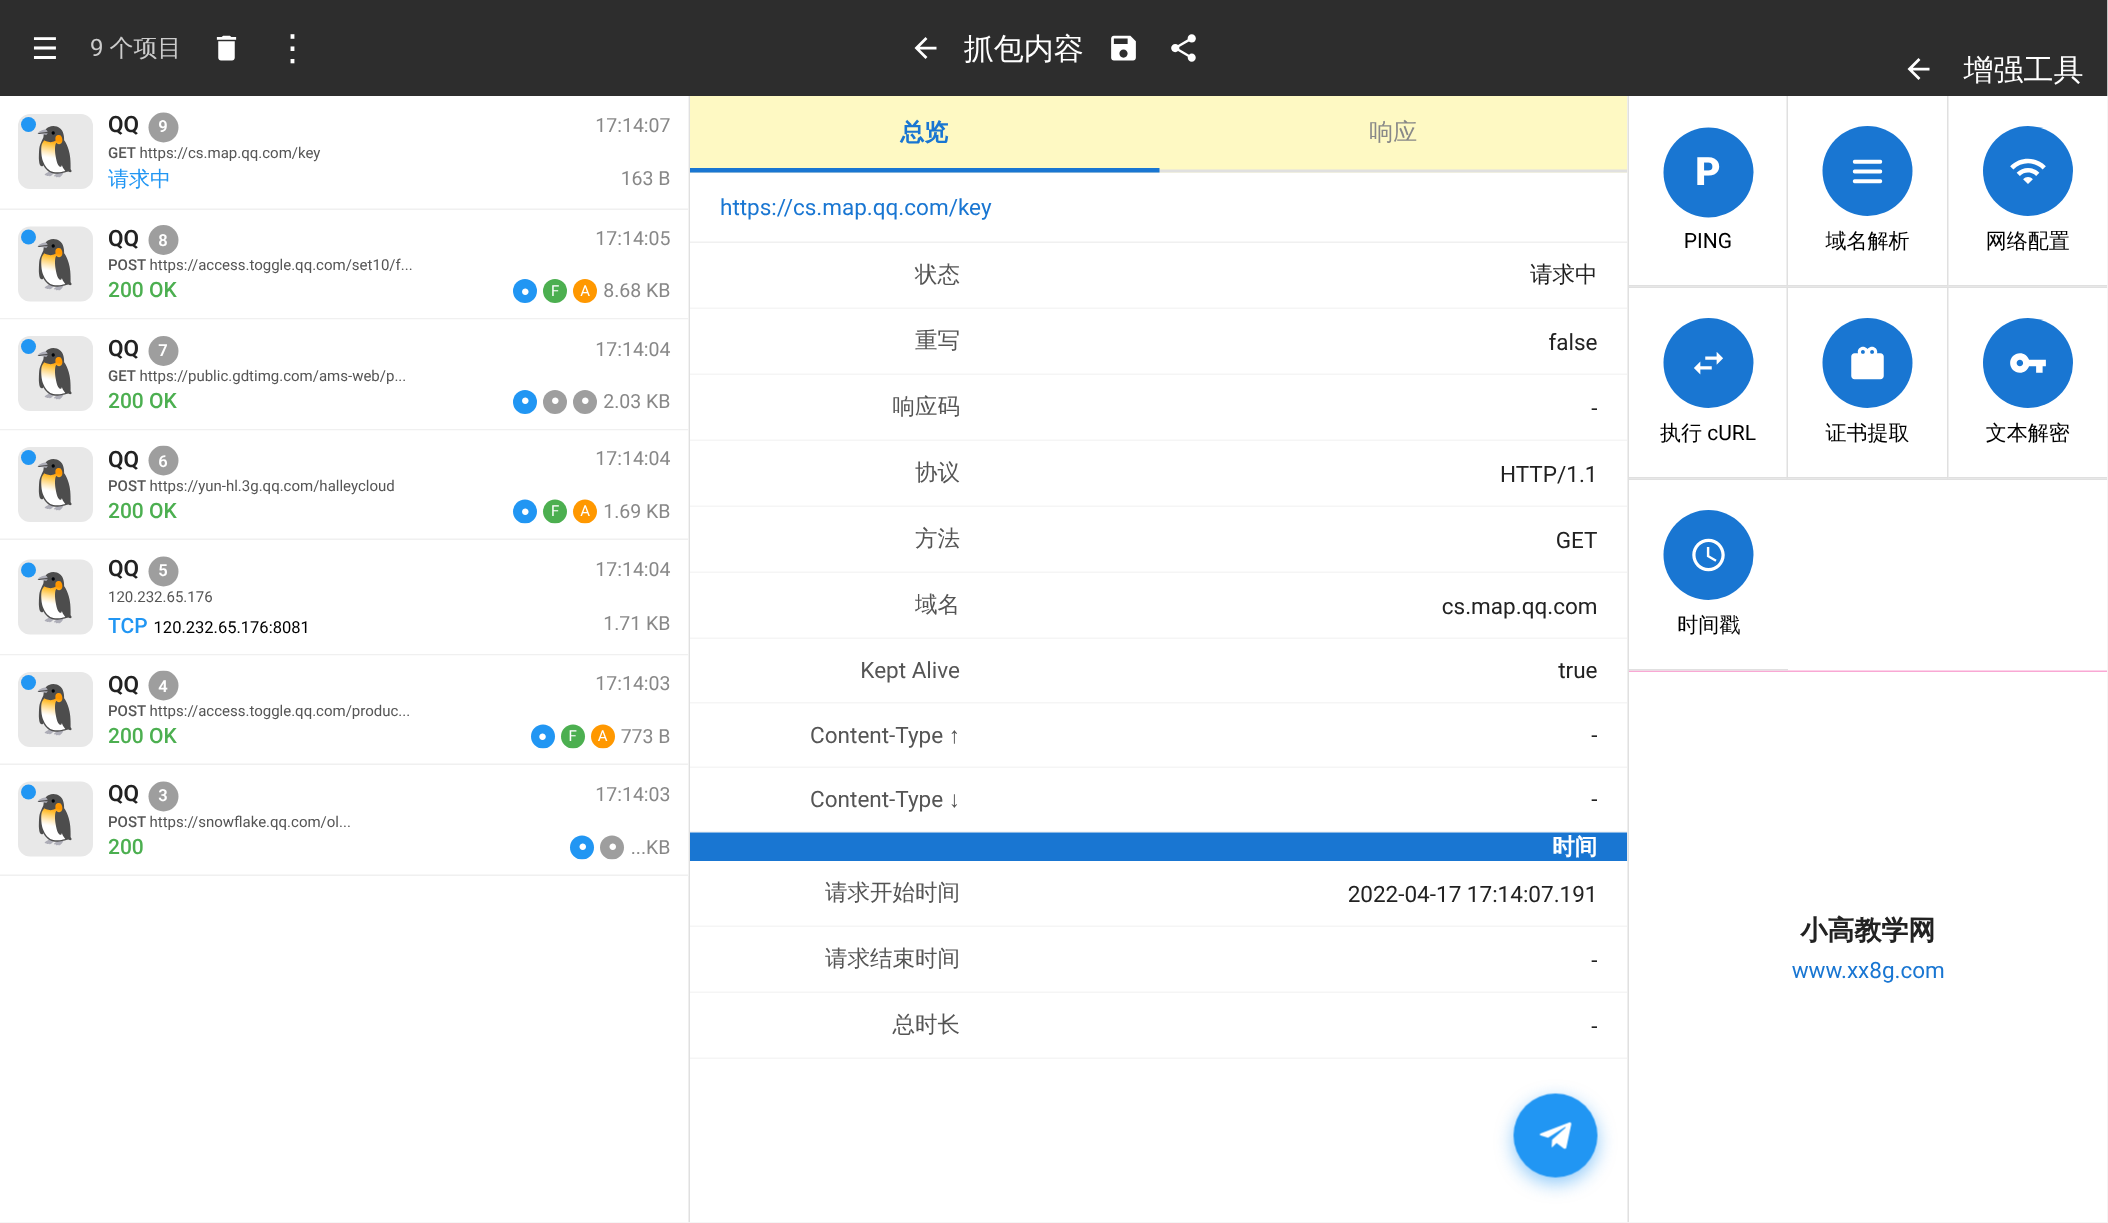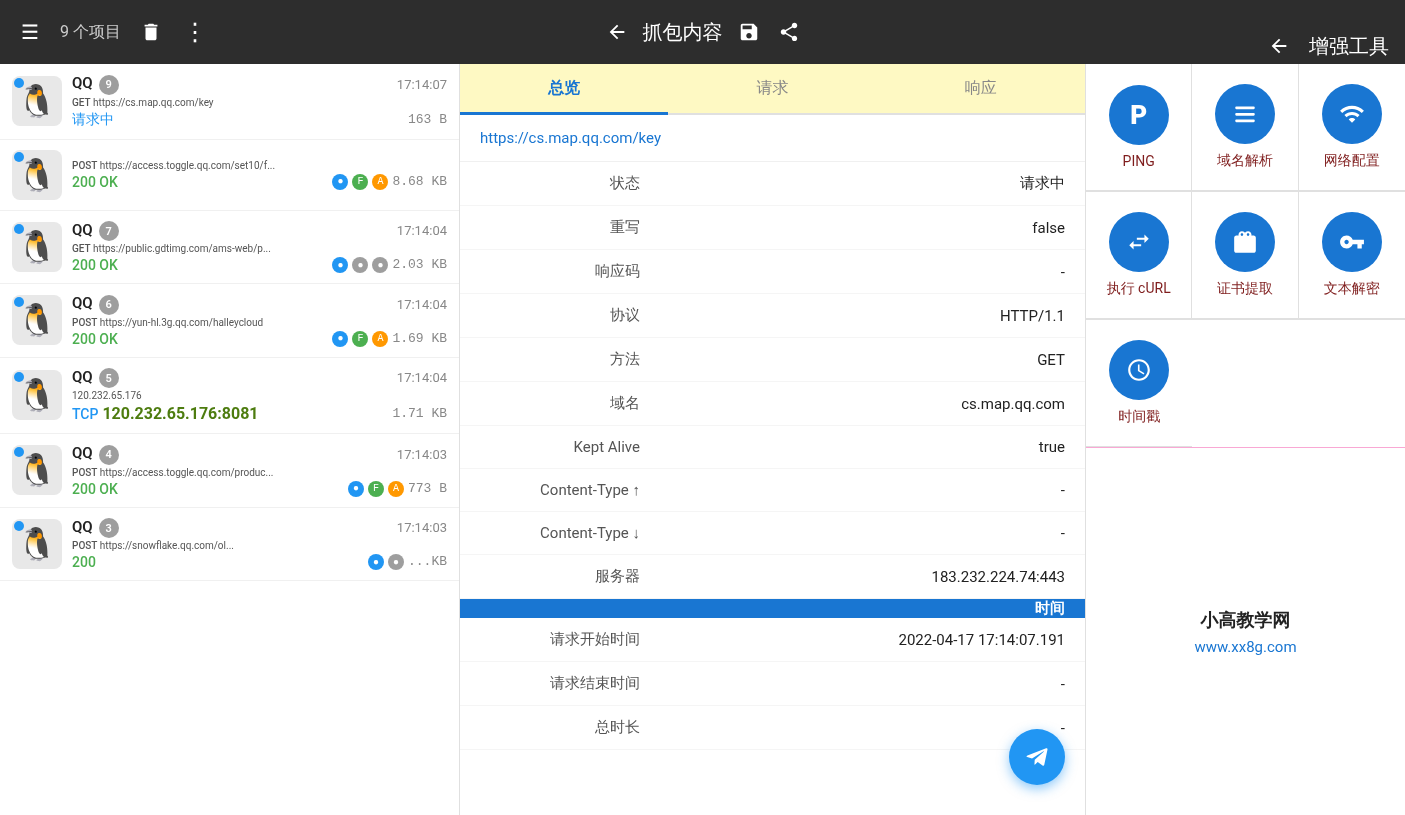--- a/index.html
+++ b/index.html
@@ -154,25 +154,24 @@
       justify-content: space-between;
     }
     .packet-status {
       font-size: 14px;
       font-weight: 500;
     }
     .status-200 { color: #4caf50; }
     .status-tcp { color: #2196f3; }
     .packet-meta {
       display: flex;
-      align-items: flex-start;
+      align-items: flex-end;
       gap: 4px;
       font-size: 12px;
       color: #888;
-      font-family: Liberation Mono, monospace;
     }
     .meta-icon {
       width: 16px;
       height: 16px;
       border-radius: 50%;
       display: inline-flex;
       align-items: center;
       justify-content: center;
       font-size: 10px;
     }
@@ -301,21 +300,21 @@
       border-radius: 50%;
       background: #1976d2;
       display: flex;
       align-items: center;
       justify-content: center;
       color: white;
       font-size: 24px;
     }
     .tool-label {
       font-size: 14px;
-      color: #7f1d1d;
+      color: #000000;
       text-align: center;
     }
     .tools-bottom-grid {
       display: grid;
       grid-template-columns: 1fr 1fr 1fr;
       border-bottom: 1px solid #e0e0e0;
       flex-shrink: 0;
     }
 
     .promo-area {
@@ -425,20 +424,24 @@
             </div>
           </div>
         </div>
       </div>
       <div class="packet-item">
         <div class="packet-avatar">
           <span style="font-size:32px;">🐧</span>
           <div class="dot"></div>
         </div>
         <div class="packet-info">
+          <div class="packet-info-top">
+            <span class="packet-app-name">QQ<span class="packet-badge">8</span></span>
+            <span class="packet-time">17:14:05</span>
+          </div>
           <div class="packet-url"><span style="color:#555;font-weight:500;">POST </span>https://access.toggle.qq.com/set10/f...</div>
           <div class="packet-status-row">
             <span class="packet-status status-200">200 OK</span>
             <div class="packet-meta">
               <span class="meta-icon meta-blue">●</span>
               <span class="meta-icon meta-green">F</span>
               <span class="meta-icon meta-orange">A</span>
               <span class="packet-size">8.68 KB</span>
             </div>
           </div>
@@ -493,21 +496,21 @@
           <span style="font-size:32px;">🐧</span>
           <div class="dot"></div>
         </div>
         <div class="packet-info">
           <div class="packet-info-top">
             <span class="packet-app-name">QQ<span class="packet-badge">5</span></span>
             <span class="packet-time">17:14:04</span>
           </div>
           <div class="packet-url">120.232.65.176</div>
           <div class="packet-status-row">
-            <div><span class="packet-status status-tcp">TCP</span> <span style="font-size:16px;color:#4d7c0f;font-weight:bold;">120.232.65.176:8081</span></div>
+            <div><span class="packet-status status-tcp">TCP</span> <span style="font-size:11px;color:#000000;">120.232.65.176:8081</span></div>
             <div class="packet-meta">
               <span class="packet-size">1.71 KB</span>
             </div>
           </div>
         </div>
       </div>
       <div class="packet-item">
         <div class="packet-avatar">
           <span style="font-size:32px;">🐧</span>
           <div class="dot"></div>
@@ -551,21 +554,20 @@
         </div>
       </div>
     </div>
 
   <div class="right-panel">
 
     <div class="detail-panel">
 
       <div class="tabs">
         <div class="tab active">总览</div>
-        <div class="tab">请求</div>
         <div class="tab">响应</div>
       </div>
 
       <div class="url-row">https://cs.map.qq.com/key</div>
 
       <div class="fields-container" id="fields-container">
       <div class="field-row">
             <span class="field-label">状态</span>
             <span class="field-value">请求中</span>
           </div>
@@ -593,24 +595,20 @@
             <span class="field-label">Kept Alive</span>
             <span class="field-value">true</span>
           </div>
           <div class="field-row">
             <span class="field-label">Content-Type ↑</span>
             <span class="field-value">-</span>
           </div>
           <div class="field-row">
             <span class="field-label">Content-Type ↓</span>
             <span class="field-value">-</span>
-          </div>
-          <div class="field-row">
-            <span class="field-label">服务器</span>
-            <span class="field-value">183.232.224.74:443</span>
           </div>
           <div class="section-header">时间</div>
           <div class="field-row">
             <span class="field-label">请求开始时间</span>
             <span class="field-value">2022-04-17 17:14:07.191</span>
           </div>
           <div class="field-row">
             <span class="field-label">请求结束时间</span>
             <span class="field-value">-</span>
           </div>

